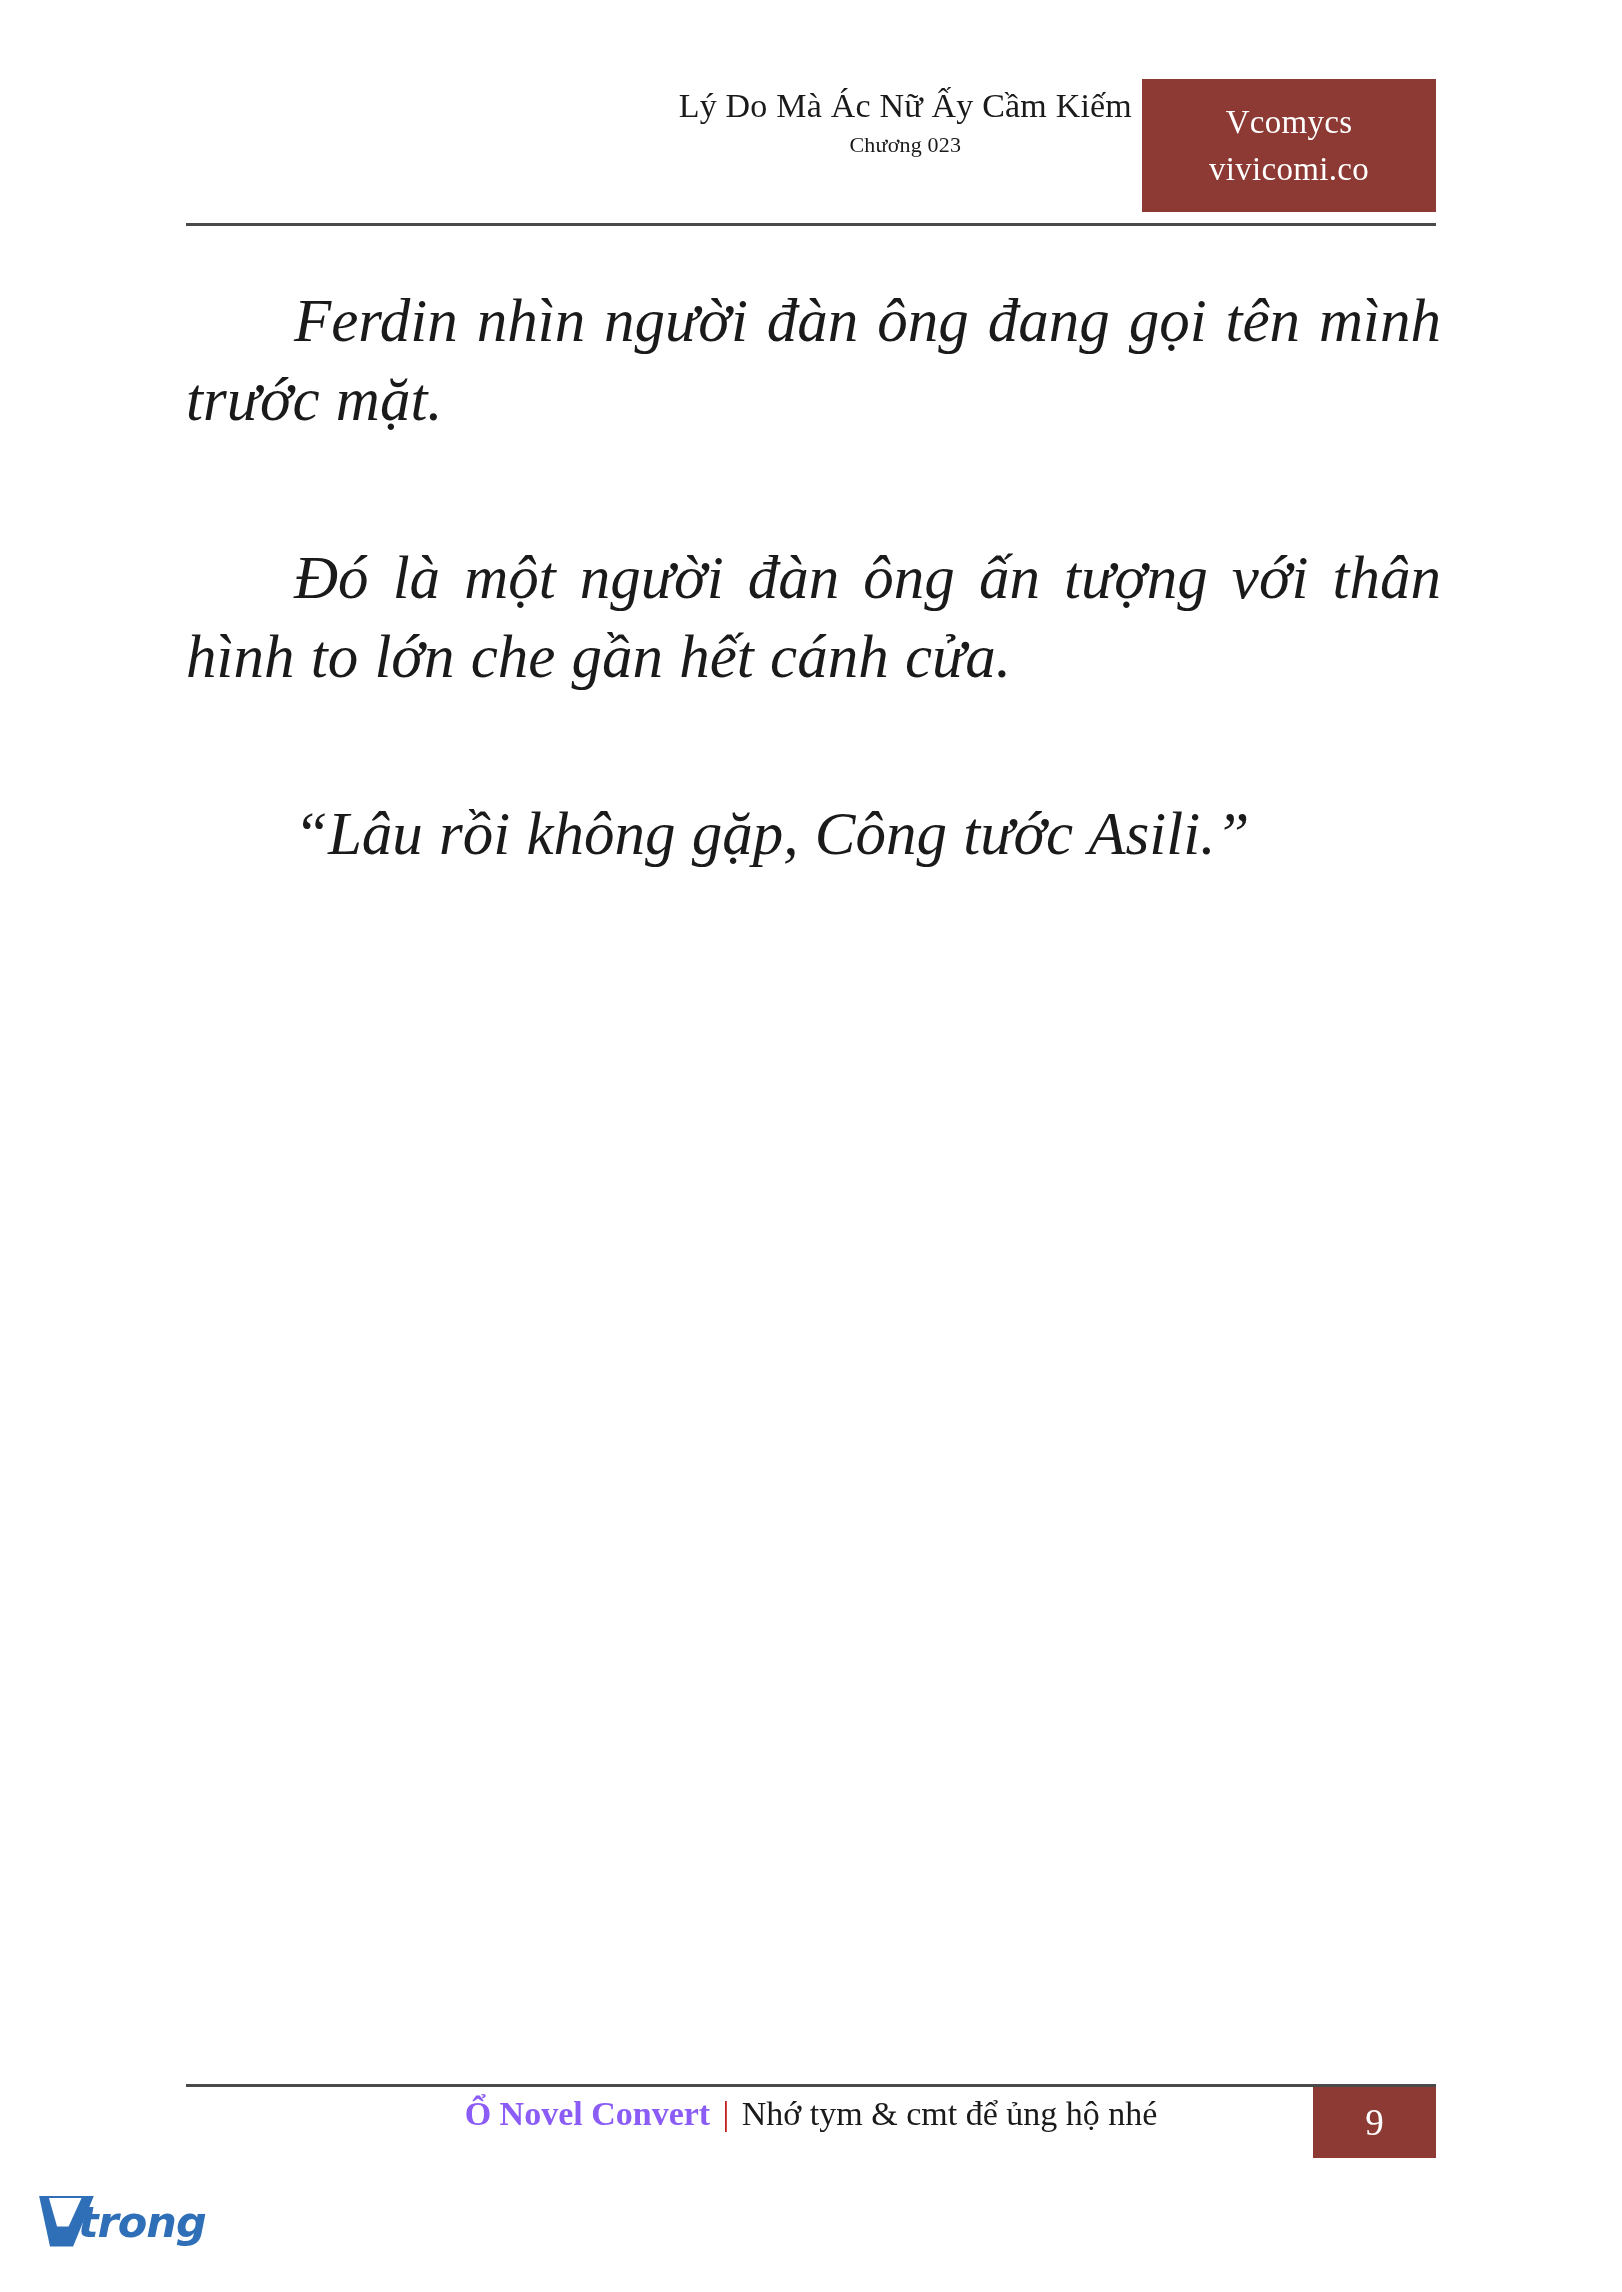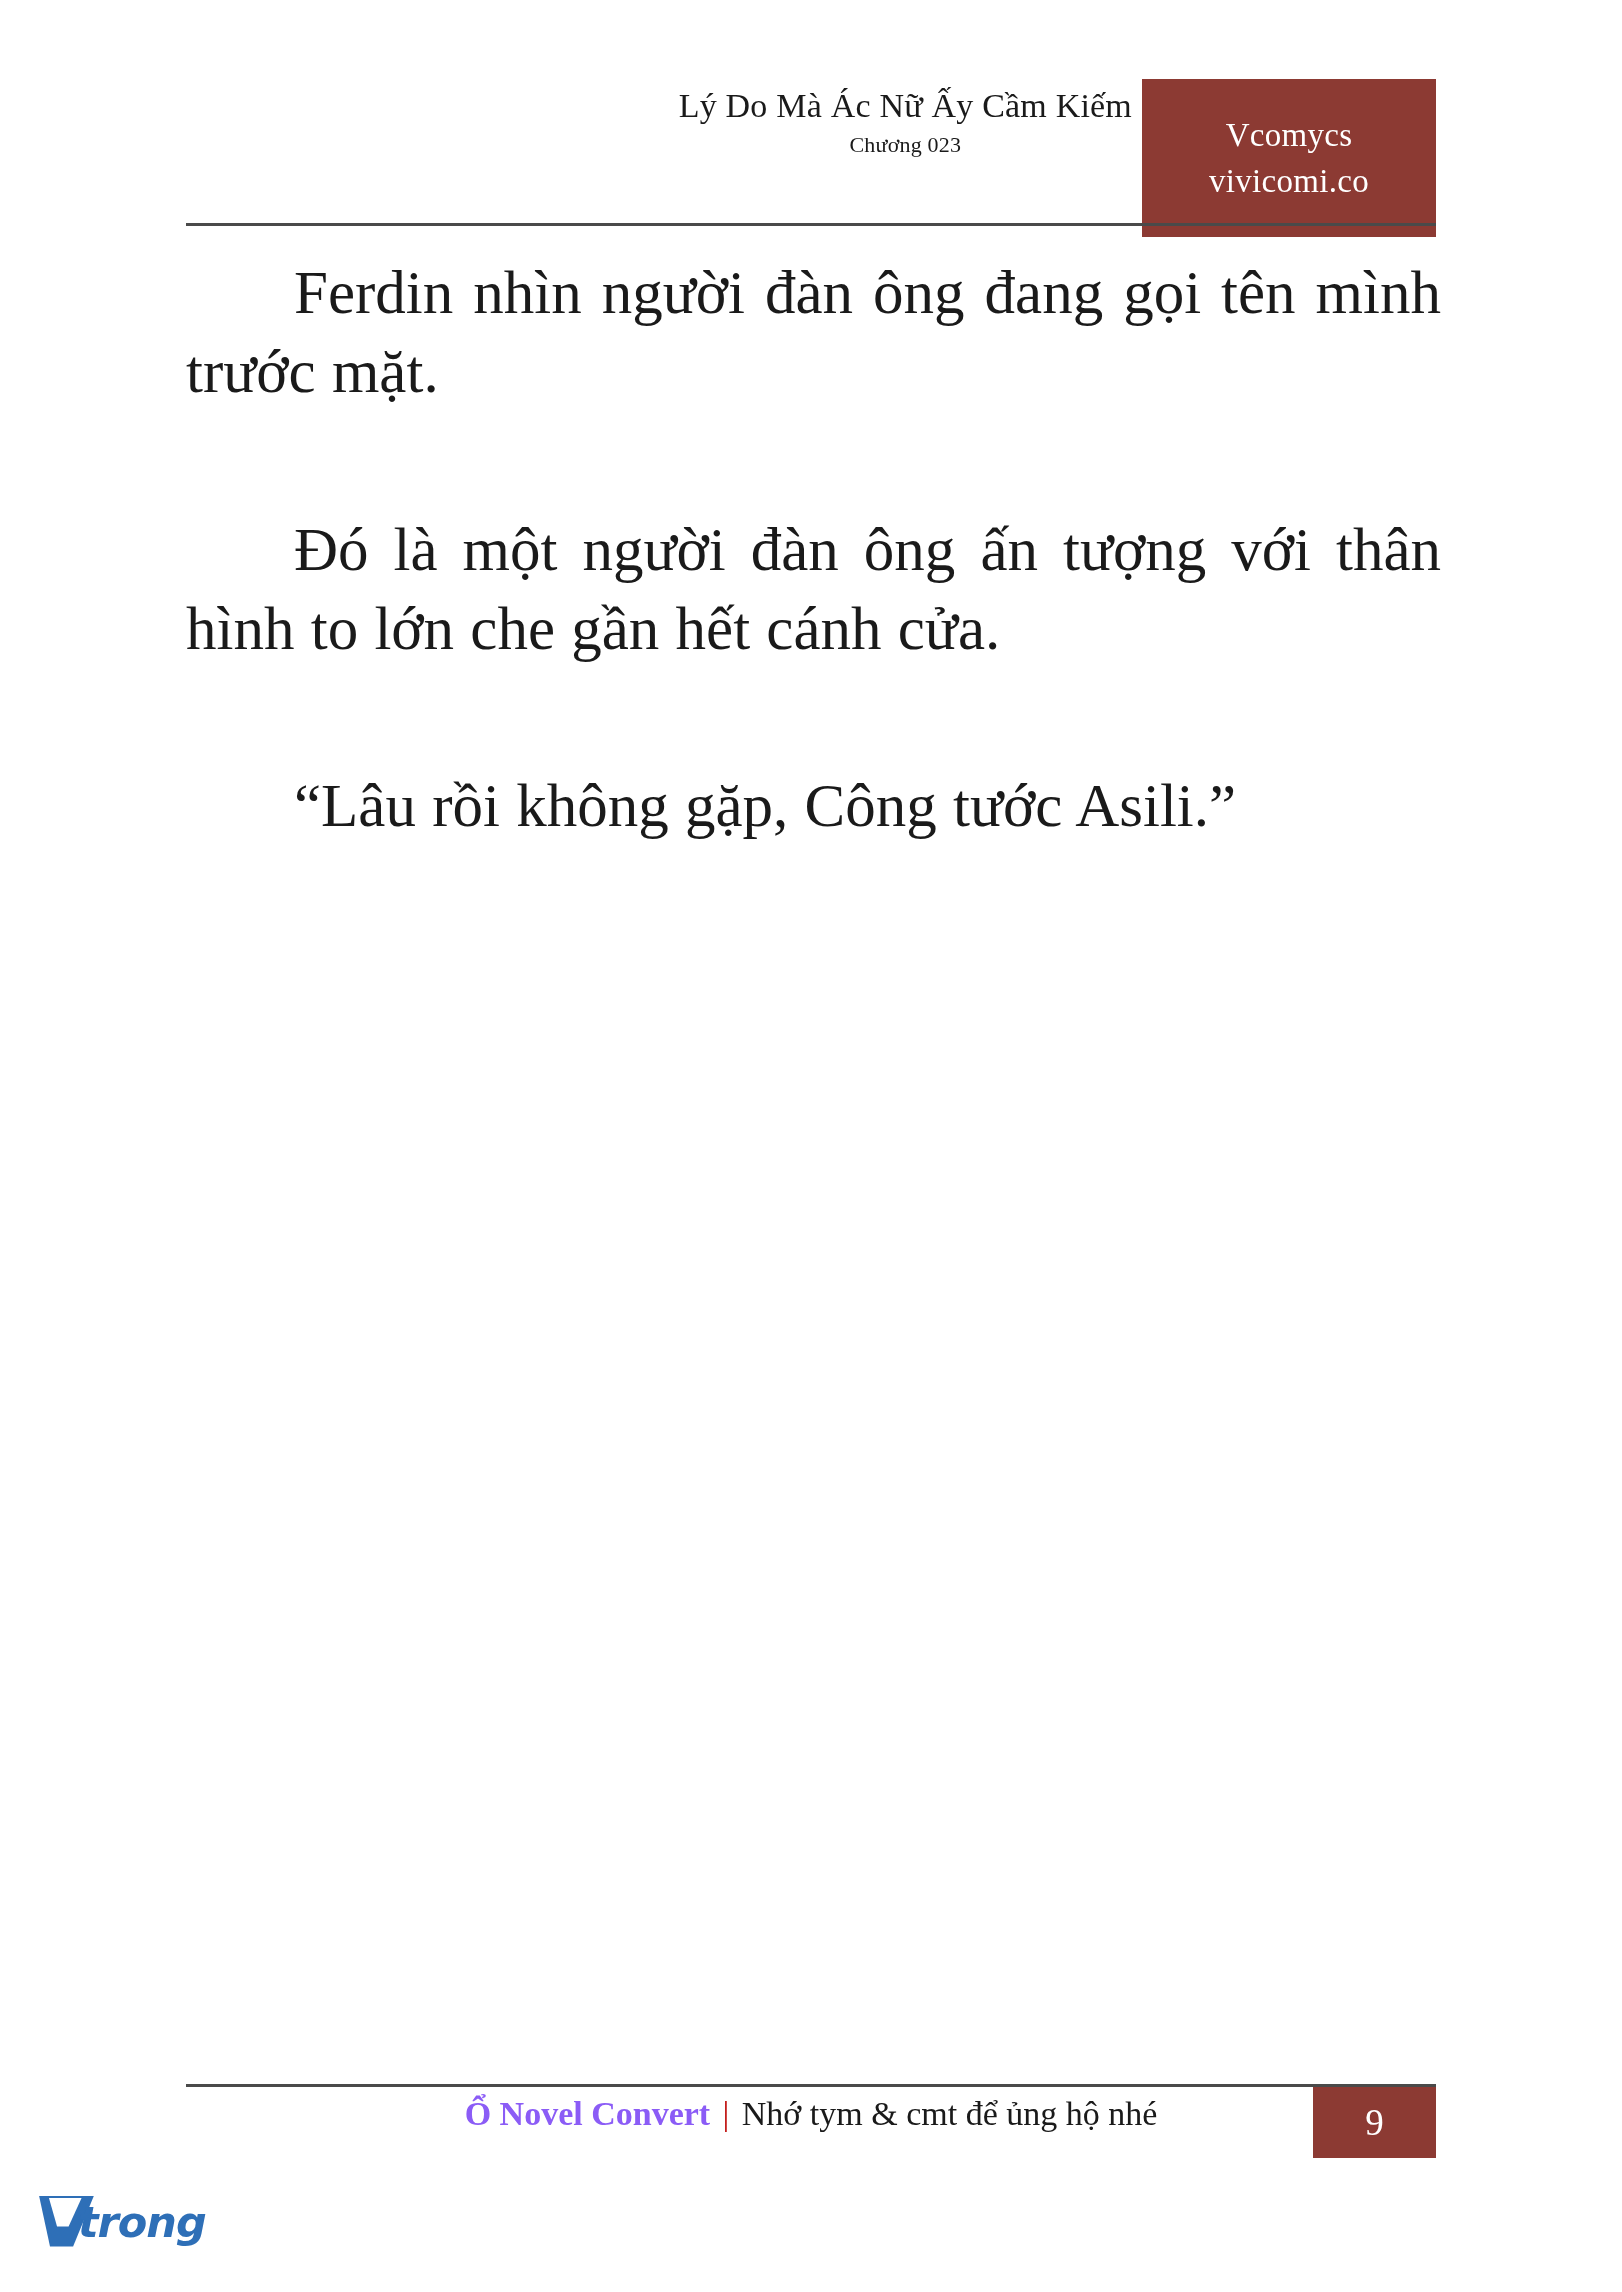--- a/index.html
+++ b/index.html
@@ -49,21 +49,21 @@
   .header-chapter {
     font-size: 22px;
     letter-spacing: 0.2px;
     white-space: nowrap;
   }
   .header-badge {
     position: absolute;
     right: 0;
     top: -3.9px;
     width: 294px;
-    height: 158px;
+    height: 133px;
     background: #8c3a33;
     color: #ffffff;
     display: flex;
     flex-direction: column;
     align-items: center;
     justify-content: center;
     line-height: 1.4;
   }
   .header-badge div {
     font-size: 33px;
@@ -75,22 +75,23 @@
     top: 223px;
     width: 1250px;
     height: 2.9px;
     background: #4a4a4a;
   }
 
   
   .content {
     position: absolute;
     left: 186px;
-    top: 253px;
+    top: 281px;
     width: 1255px;
+    font-style: italic;
   }
   .para {
     font-size: 61px;
     line-height: 1.30;
     text-align: justify;
     text-indent: 108px;
     margin: 0 0 98px 0;
     word-spacing: 1px;
   }
   .para:last-child { margin-bottom: 0; }

